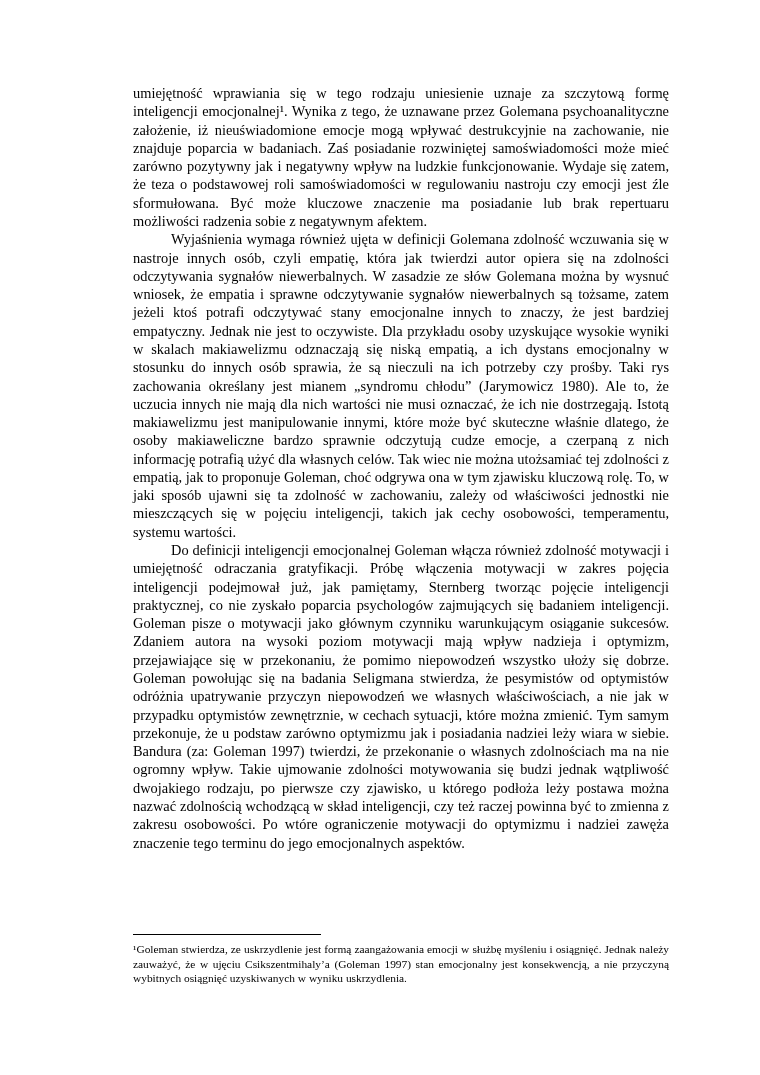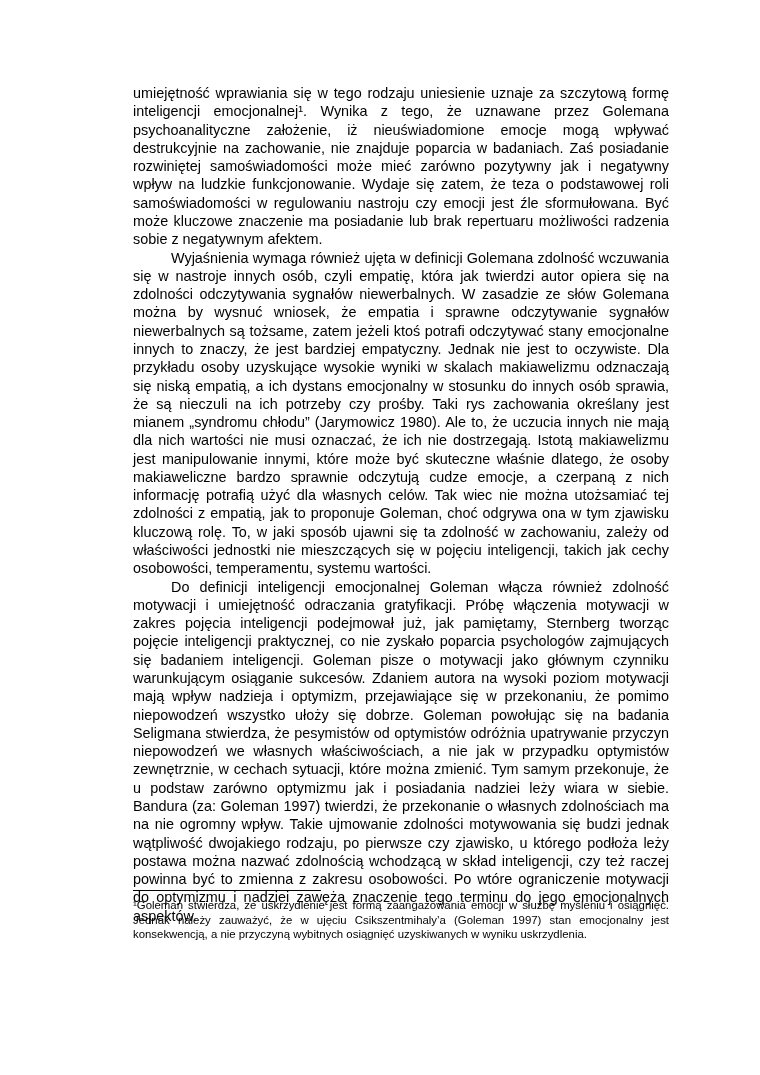--- a/index.html
+++ b/index.html
@@ -7,21 +7,21 @@
     padding: 0;
     background: #e9e9e9;
   }
   .page {
     position: relative;
     width: 760px;
     height: 1075px;
     margin: 0 auto;
     background: #ffffff;
     overflow: hidden;
-    font-family: Liberation Sans, sans-serif;
+    font-family: Liberation Serif, serif;
     color: #000000;
   }
   .body-text {
     position: absolute;
     left: 133px;
     top: 84px;
     width: 536px;
     font-size: 14.4px;
     line-height: 18.28px;
     text-align: justify;
@@ -29,21 +29,21 @@
   .body-text p {
     margin: 0;
     padding: 0;
   }
   .body-text p.indented {
     text-indent: 38px;
   }
   .footnote-area {
     position: absolute;
     left: 133px;
-    top: 890px;
+    top: 934px;
     width: 536px;
   }
   .footnote-rule {
     width: 188px;
     height: 0;
     border-top: 1px solid #000000;
     margin-bottom: 7px;
   }
   .footnote-text {
     font-size: 11.4px;

